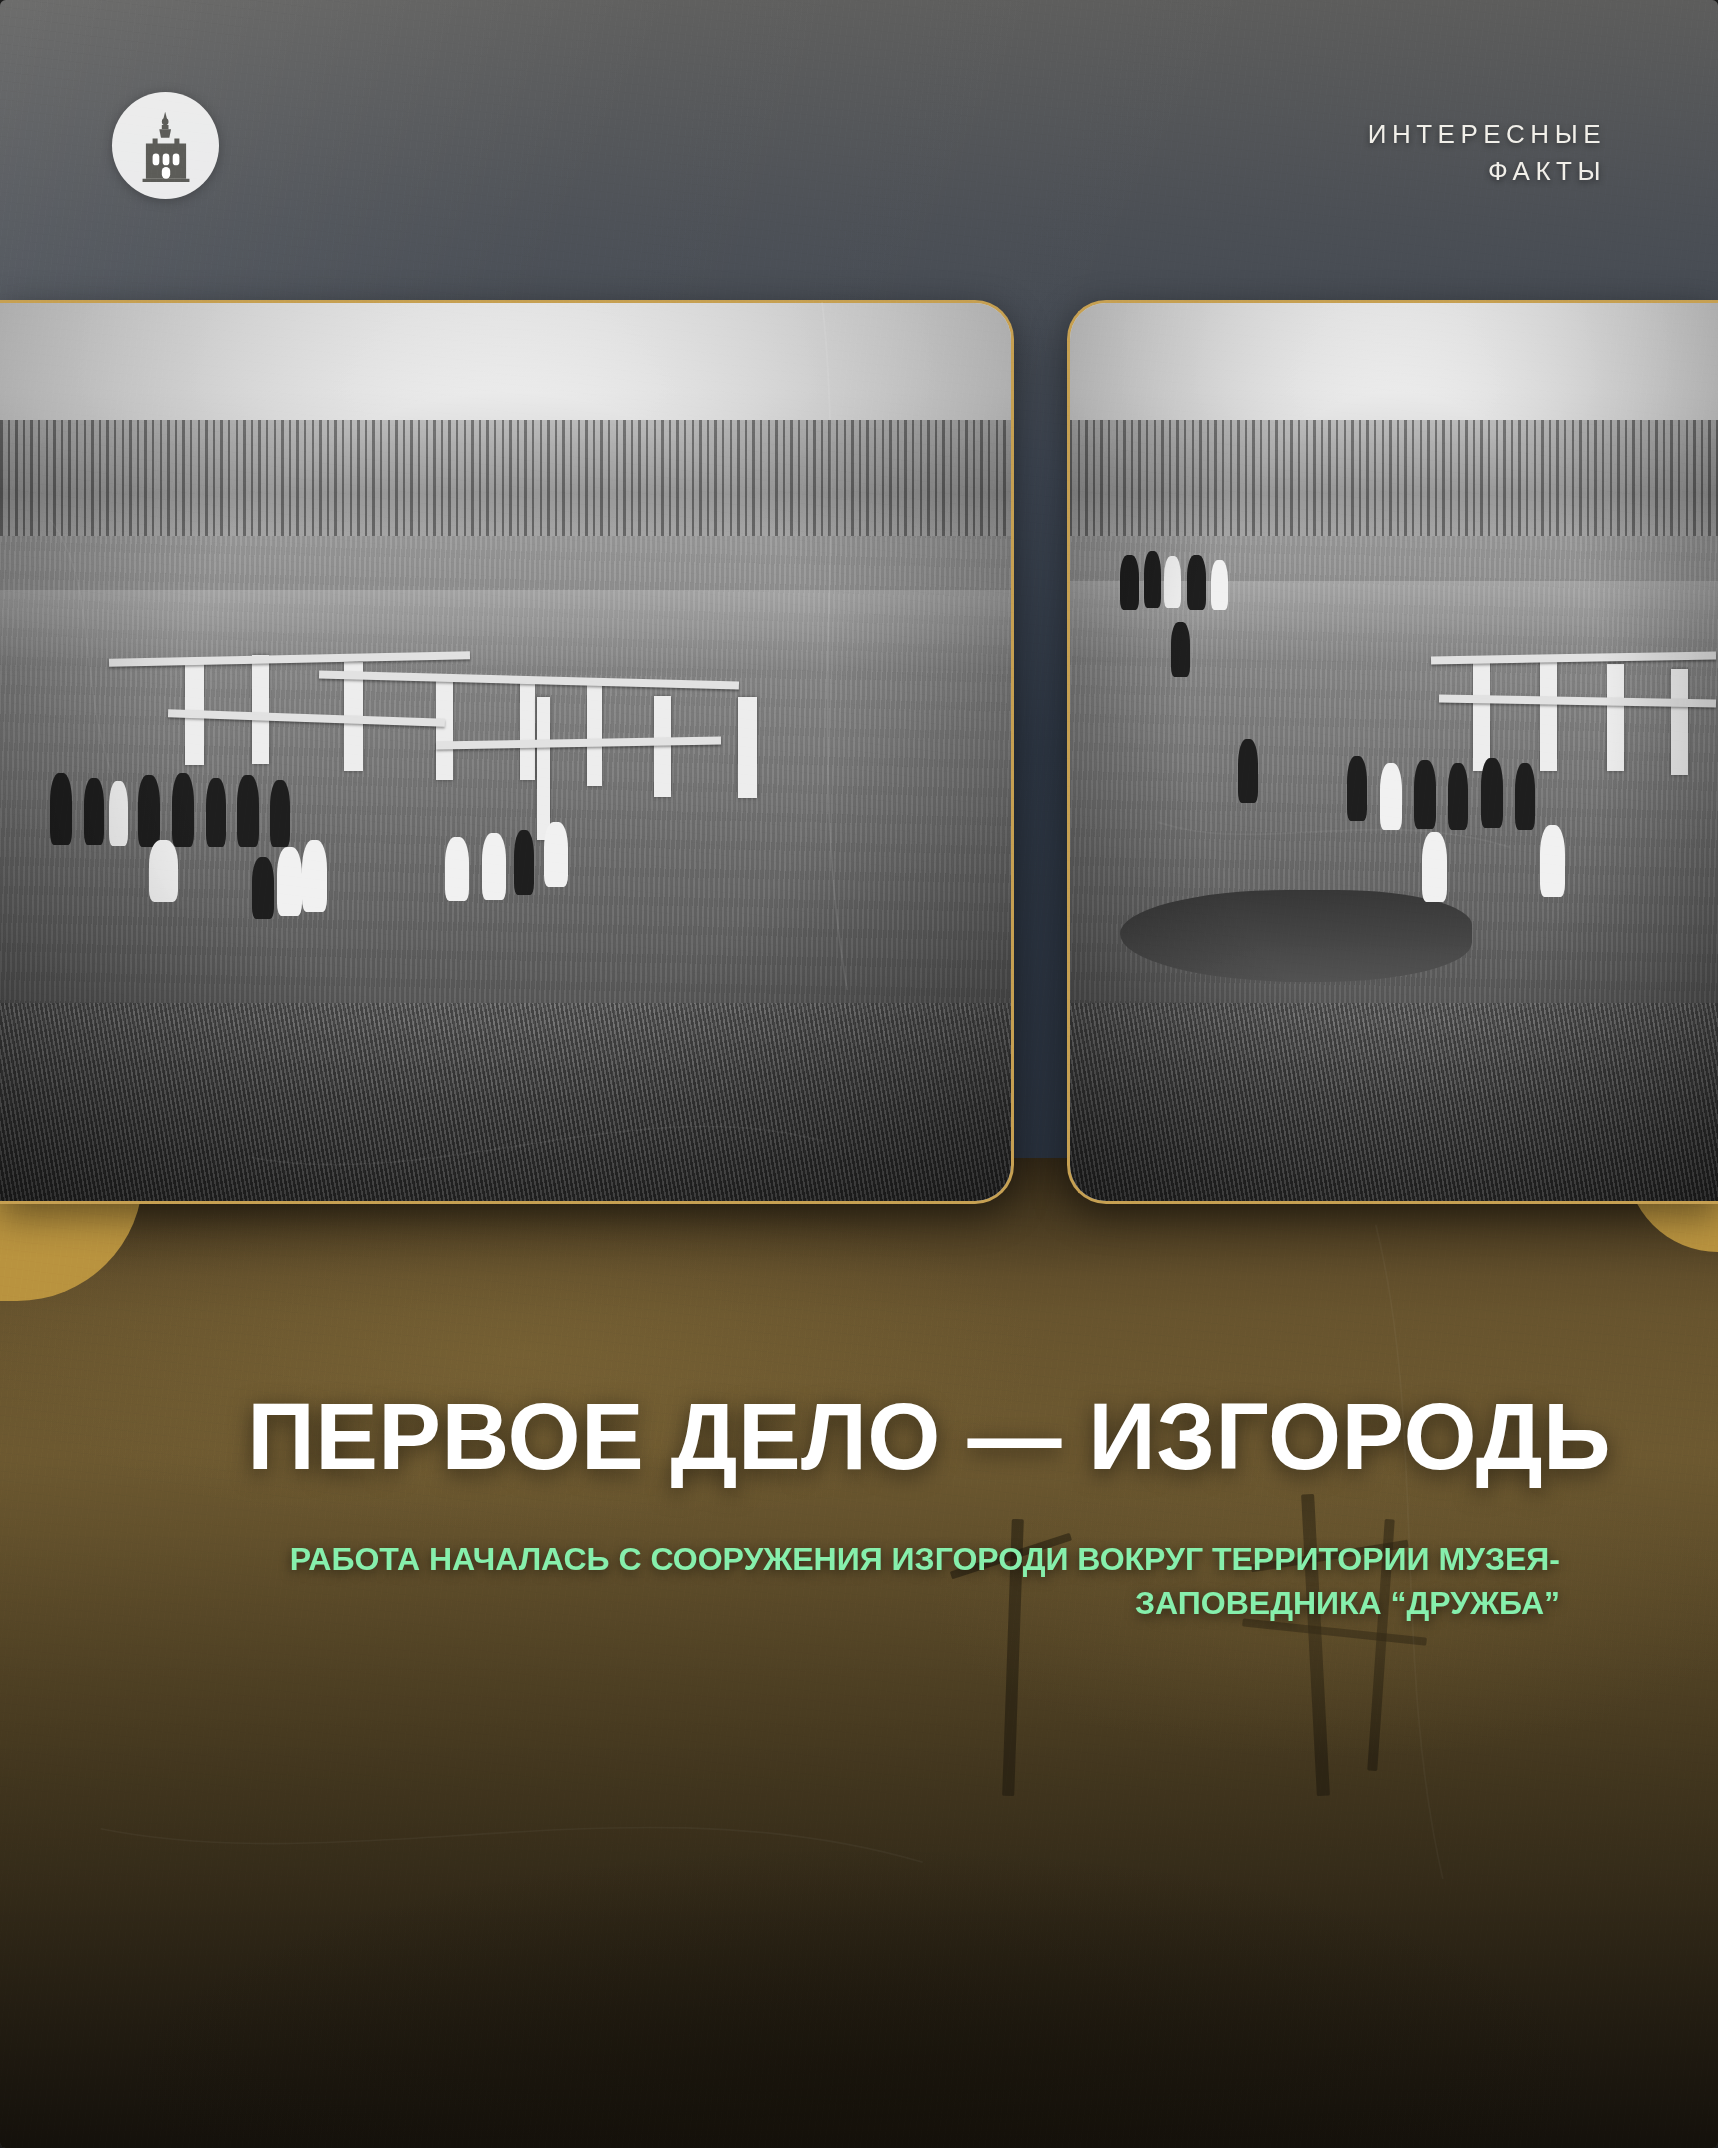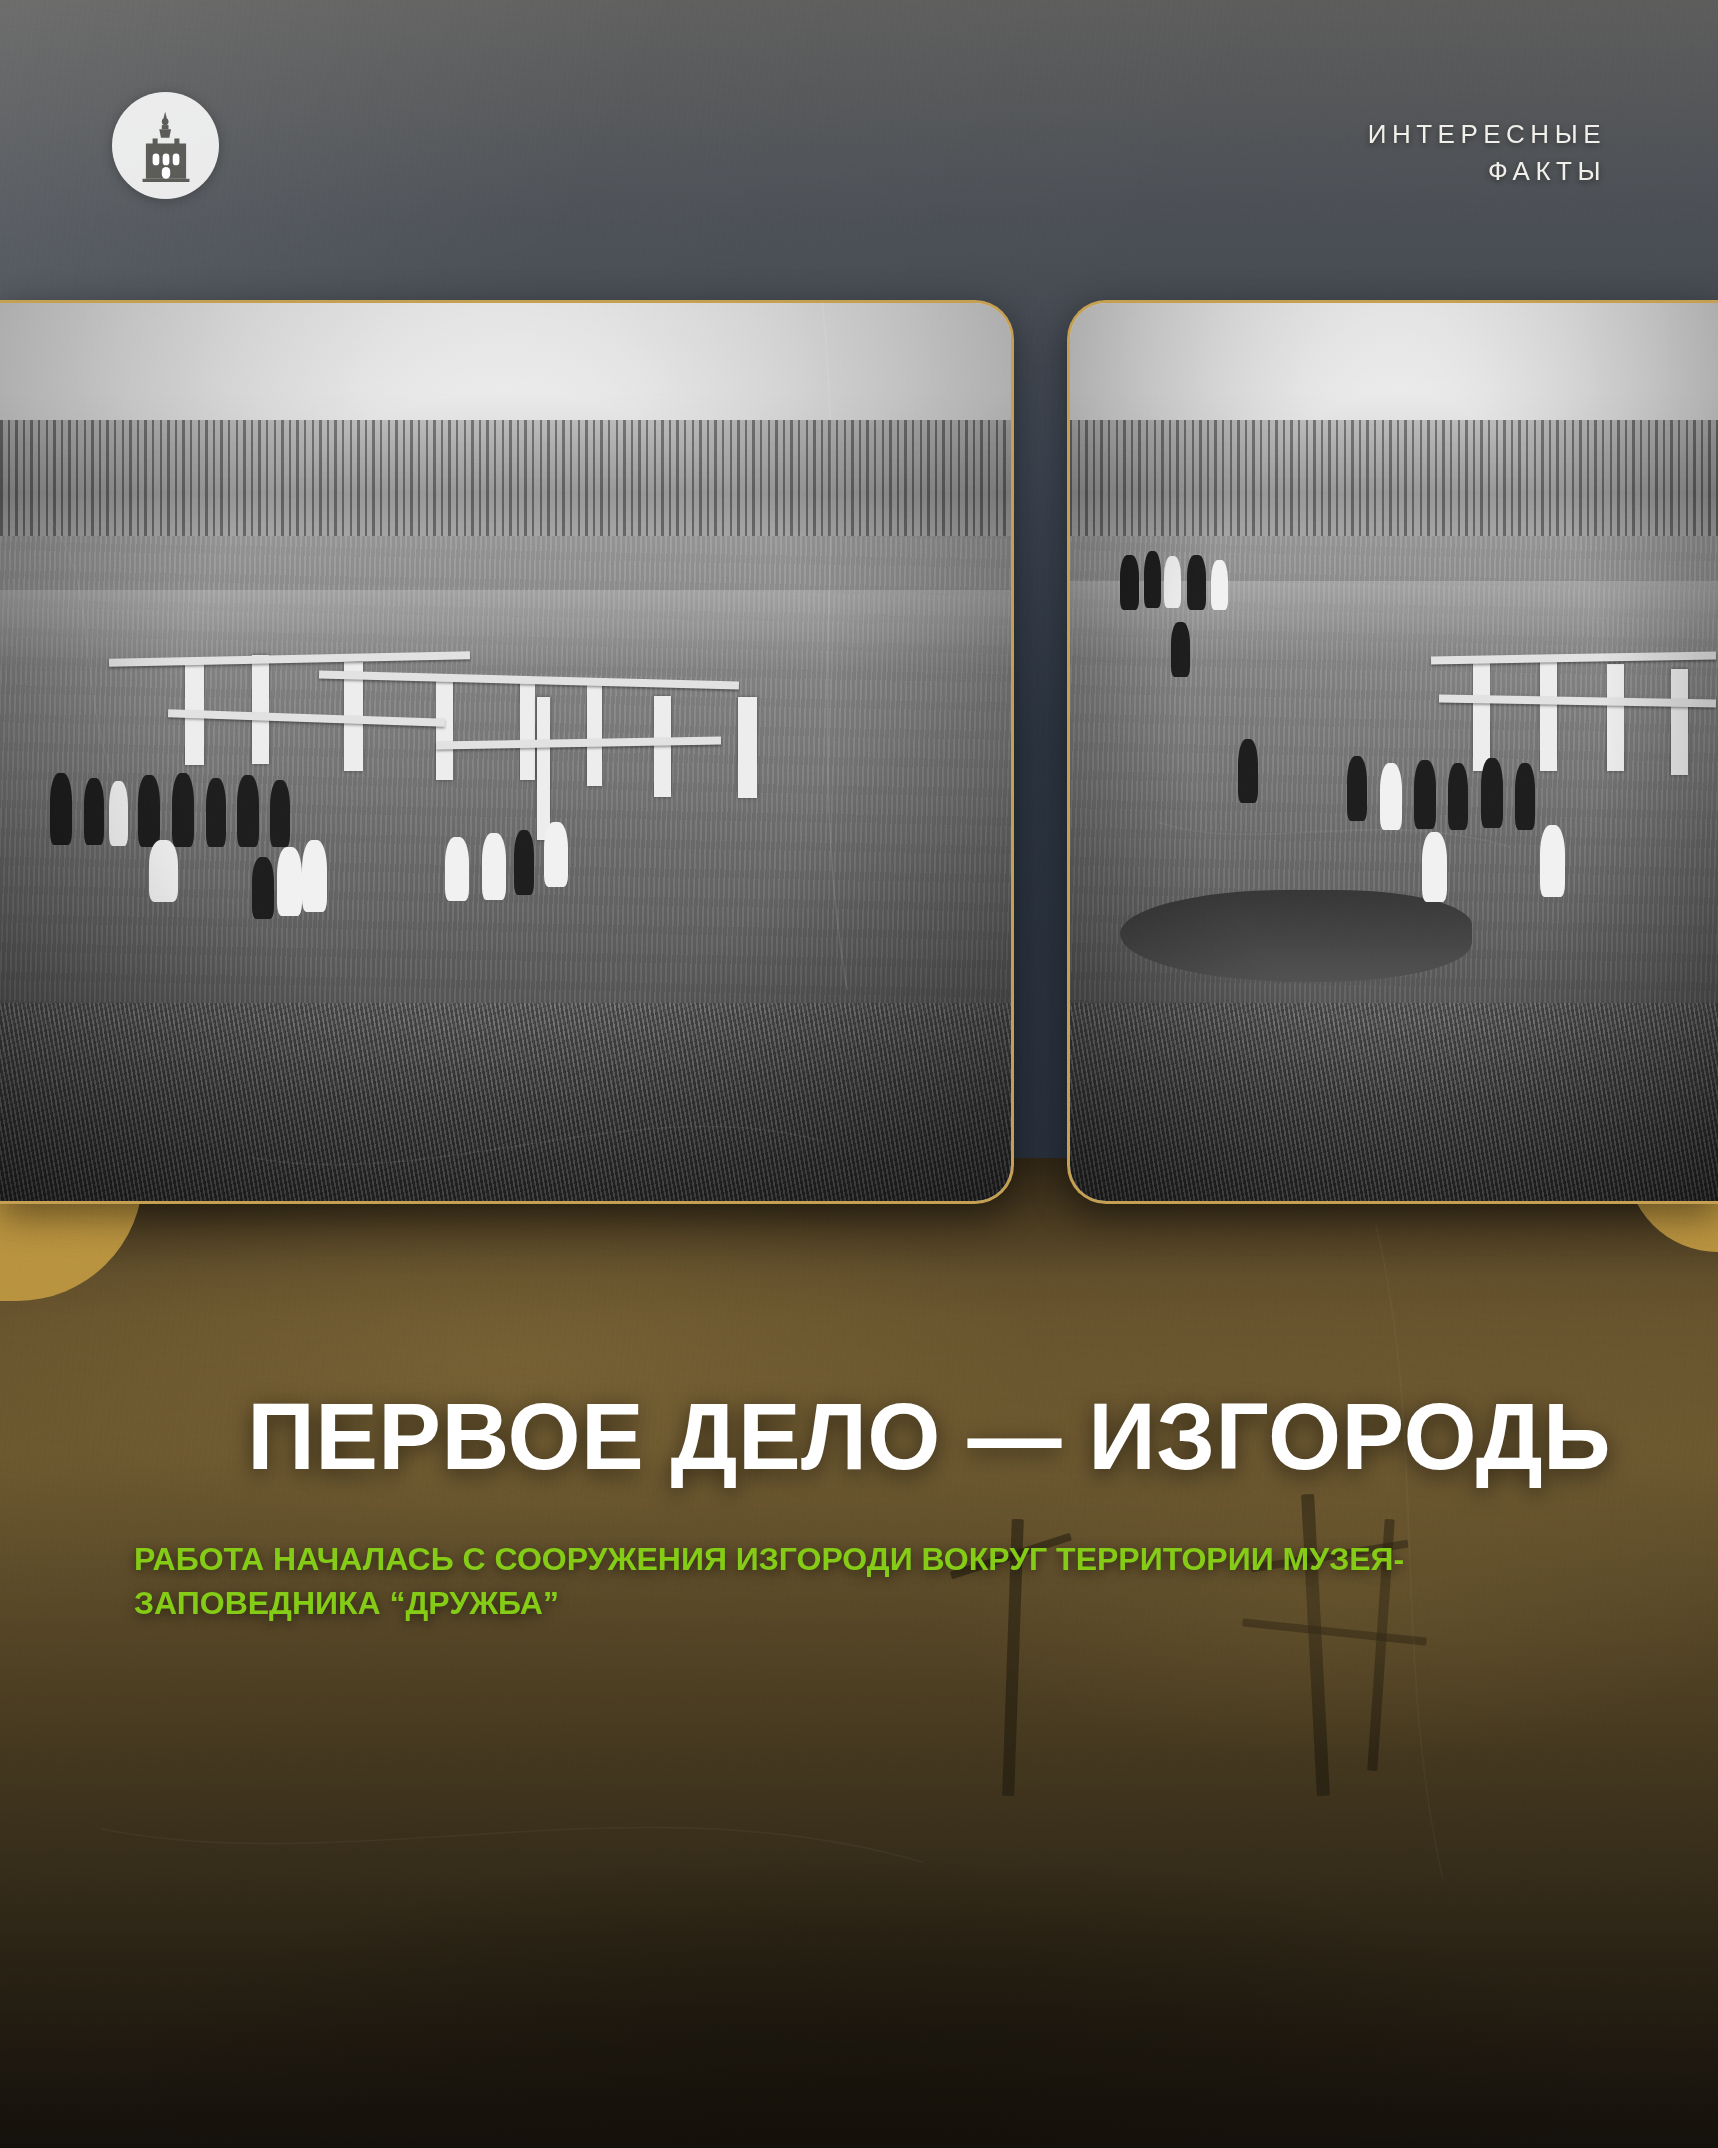--- a/index.html
+++ b/index.html
@@ -9,20 +9,21 @@
   }
   body {
     font-family: "Liberation Sans", sans-serif;
   }
   .poster {
     position: relative;
     width: 1718px;
     height: 2148px;
     overflow: hidden;
     background: #2a2a28;
+    border-radius: 6px;
   }
 
   
   .bg-sky {
     position: absolute;
     left: 0; top: 0;
     width: 1718px;
     height: 1242px;
     background:
       linear-gradient(120deg, rgba(255,255,255,0.10) 0%, rgba(255,255,255,0.02) 28%, rgba(0,0,0,0.0) 55%),
@@ -224,26 +225,27 @@
     line-height: 1.02;
     text-transform: uppercase;
     text-shadow: 0 5px 22px rgba(0,0,0,0.55);
     text-align: right;
   }
   .subhead {
     position: absolute;
     left: 134px;
     top: 1510px;
     width: 1426px;
-    color: #84cc16;
+    color: #86efac;
     font-size: 32px;
     font-weight: 700;
     line-height: 1.38;
     text-transform: uppercase;
     text-shadow: 0 2.5px 11.7px rgba(0,0,0,0.55);
+    text-align: right;
   }
   .body-text {
     position: absolute;
     left: 134px;
     top: 1666px;
     width: 1410px;
     color: #f3f2ee;
     font-size: 32px;
     font-weight: 400;
     line-height: 1.45;

